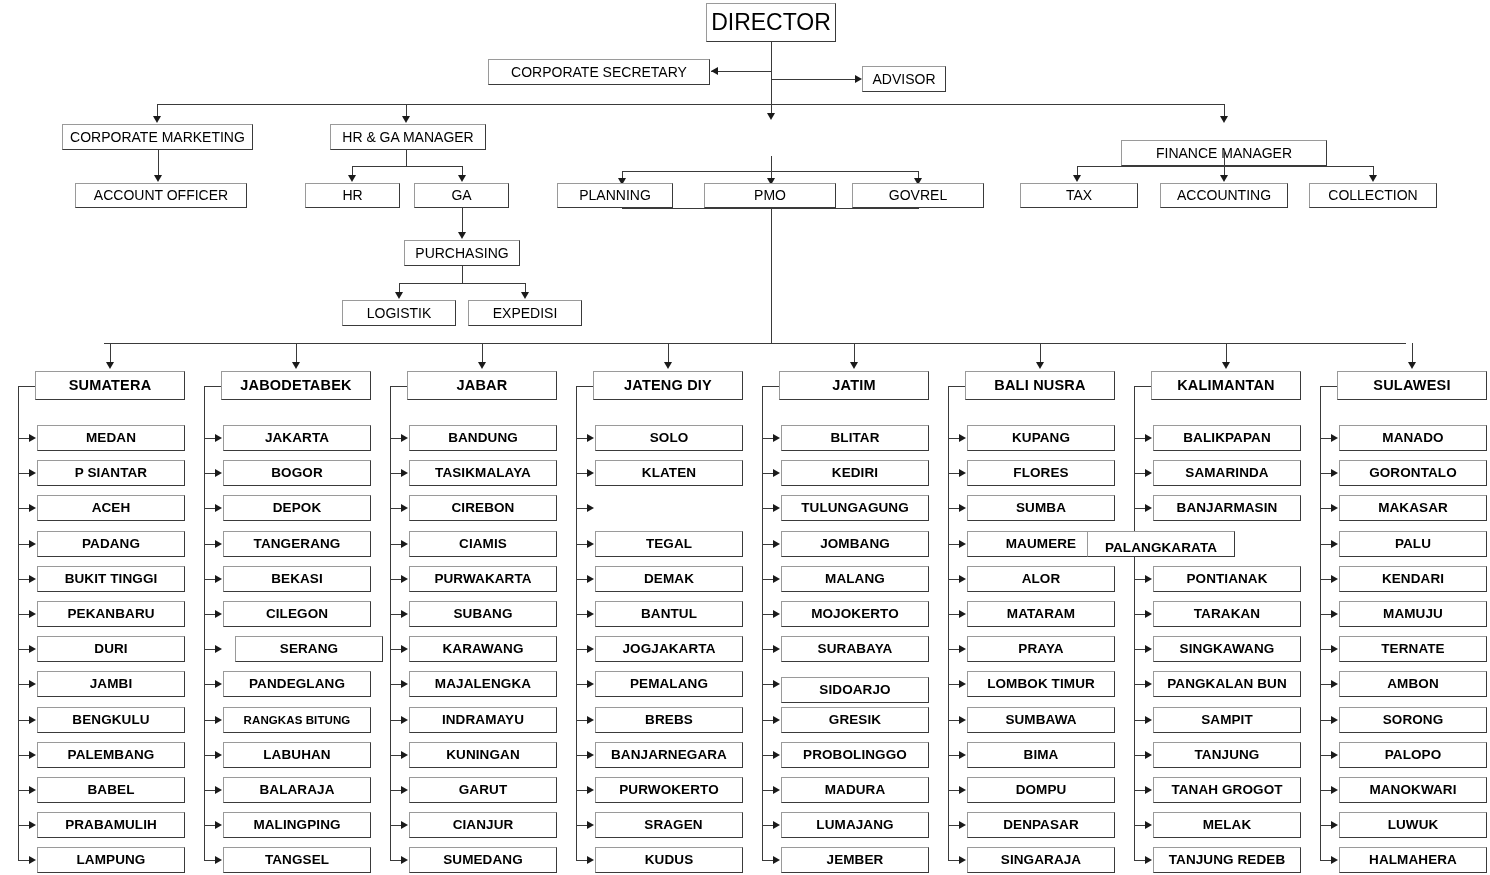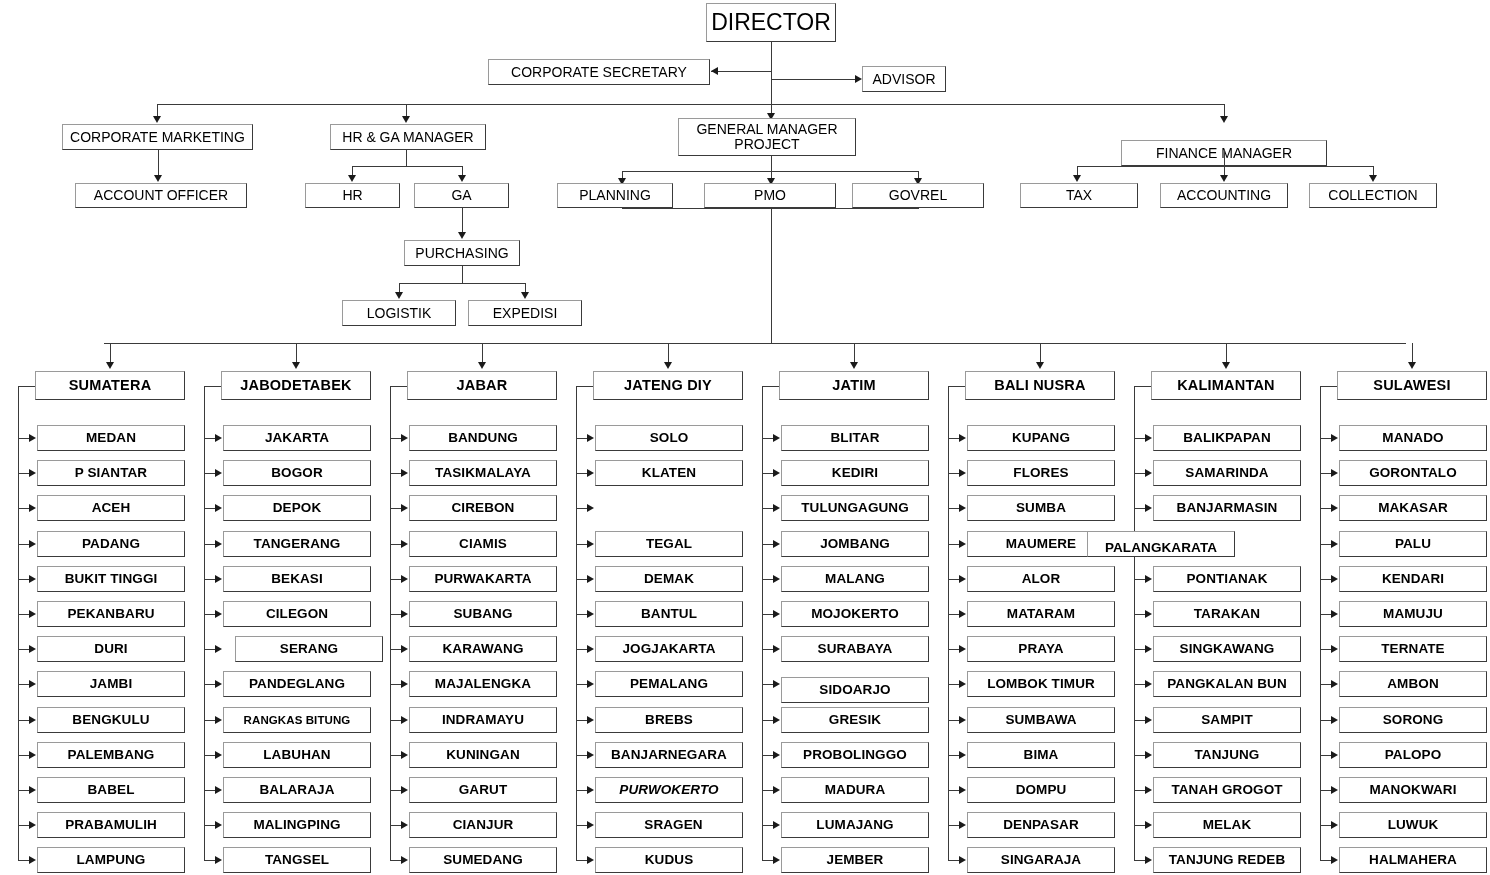--- a/index.html
+++ b/index.html
@@ -130,24 +130,20 @@
   <div class="ln lnv" style="left:525px; top:283px; height:10px;"></div>
   <div class="arw arw-d" style="left:521px; top:292px;"></div>
 
   <div class="box shade t-sub" style="left:342px; top:300px; width:114px; height:26px;">
     <span>LOGISTIK</span>
   </div>
   <div class="box shade t-sub" style="left:468px; top:300px; width:114px; height:26px;">
     <span>EXPEDISI</span>
   </div>
 
-  <div class="box shade t-mgr" style="left:678px; top:118px; width:178px; height:38px; flex-direction:column;">
-    <span style="white-space:pre-line; text-align:center;">GENERAL MANAGER
-PROJECT</span>
-  </div>
   <div class="ln lnv" style="left:771px; top:156px; height:15px;"></div>
   <div class="ln lnh" style="left:622px; top:171px; width:297px;"></div>
   <div class="ln lnv" style="left:622px; top:171px; height:10px;"></div>
   <div class="arw arw-d" style="left:618px; top:178px;"></div>
   <div class="ln lnv" style="left:771px; top:171px; height:10px;"></div>
   <div class="arw arw-d" style="left:767px; top:178px;"></div>
   <div class="ln lnv" style="left:918px; top:171px; height:10px;"></div>
   <div class="arw arw-d" style="left:914px; top:178px;"></div>
 
   <div class="box shade t-sub" style="left:557px; top:183px; width:116px; height:25px;">
@@ -455,21 +451,21 @@
       <div class="box shade t-city" style="left:595px; top:706.6px; width:148px; height:26px;">
                 <span>BREBS</span>
                </div>
       <div class="ln lnh" style="left:576px; top:754.8px; width:12px;"></div>
       <div class="arw arw-r" style="left:587px; top:750.8px;"></div>
       <div class="box shade t-city" style="left:595px; top:741.8px; width:148px; height:26px;">
                 <span>BANJARNEGARA</span>
                </div>
       <div class="ln lnh" style="left:576px; top:790px; width:12px;"></div>
       <div class="arw arw-r" style="left:587px; top:786px;"></div>
-      <div class="box shade t-city" style="left:595px; top:777px; width:148px; height:26px;font-style:italic;">
+      <div class="box shade t-city" style="left:595px; top:777px; width:148px; height:26px;">
                 <span>PURWOKERTO</span>
                </div>
       <div class="ln lnh" style="left:576px; top:825.2px; width:12px;"></div>
       <div class="arw arw-r" style="left:587px; top:821.2px;"></div>
       <div class="box shade t-city" style="left:595px; top:812.2px; width:148px; height:26px;padding-left:9px;">
                 <span>SRAGEN</span>
                </div>
       <div class="ln lnh" style="left:576px; top:860.4000000000001px; width:12px;"></div>
       <div class="arw arw-r" style="left:587px; top:856.4000000000001px;"></div>
       <div class="box shade t-city" style="left:595px; top:847.4000000000001px; width:148px; height:26px;">

